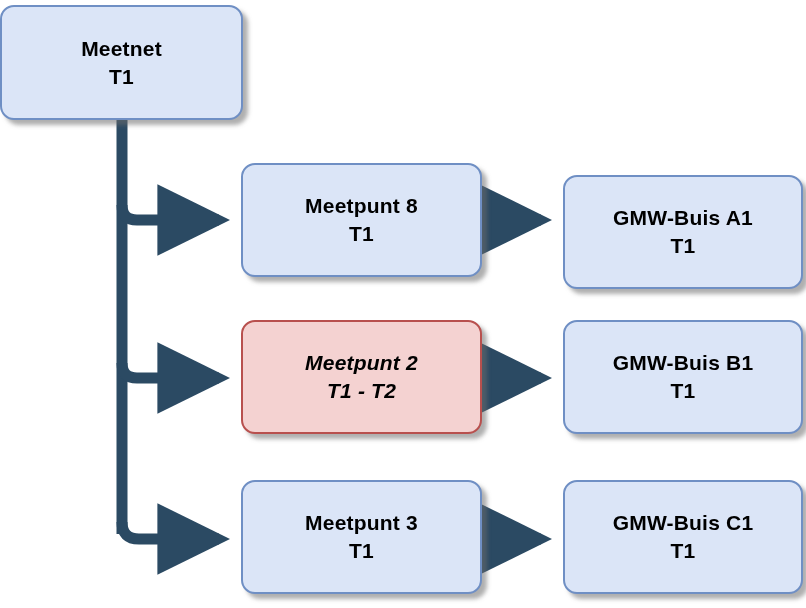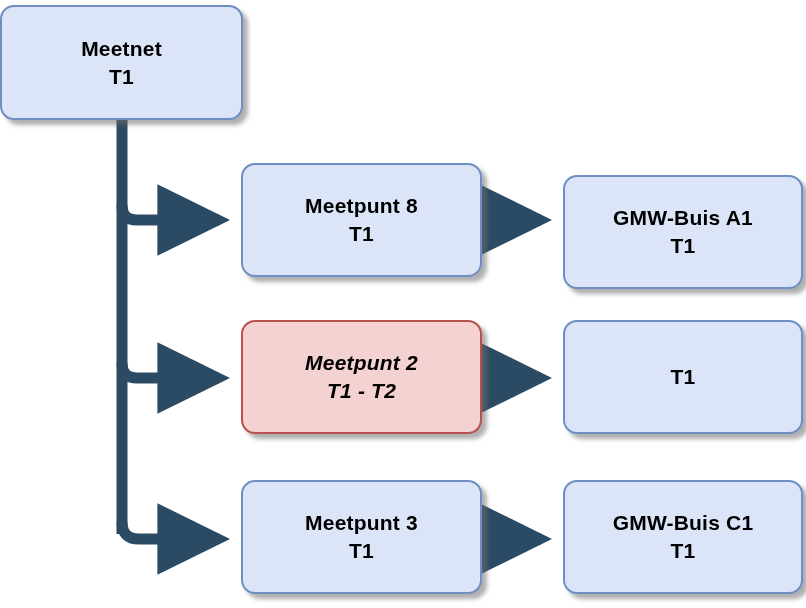--- a/index.html
+++ b/index.html
@@ -113,20 +113,21 @@
     <span class="line1">Meetpunt 3</span>
     <span class="line2">T1</span>
   </div>
 
   <div class="node blue" id="node-gmw-a1">
     <span class="line1">GMW-Buis A1</span>
     <span class="line2">T1</span>
   </div>
 
   <div class="node blue" id="node-gmw-b1">
+    <span class="line1">GMW-Buis B1</span>
     <span class="line2">T1</span>
   </div>
 
   <div class="node blue" id="node-gmw-c1">
     <span class="line1">GMW-Buis C1</span>
     <span class="line2">T1</span>
   </div>
 
 </div>
 

